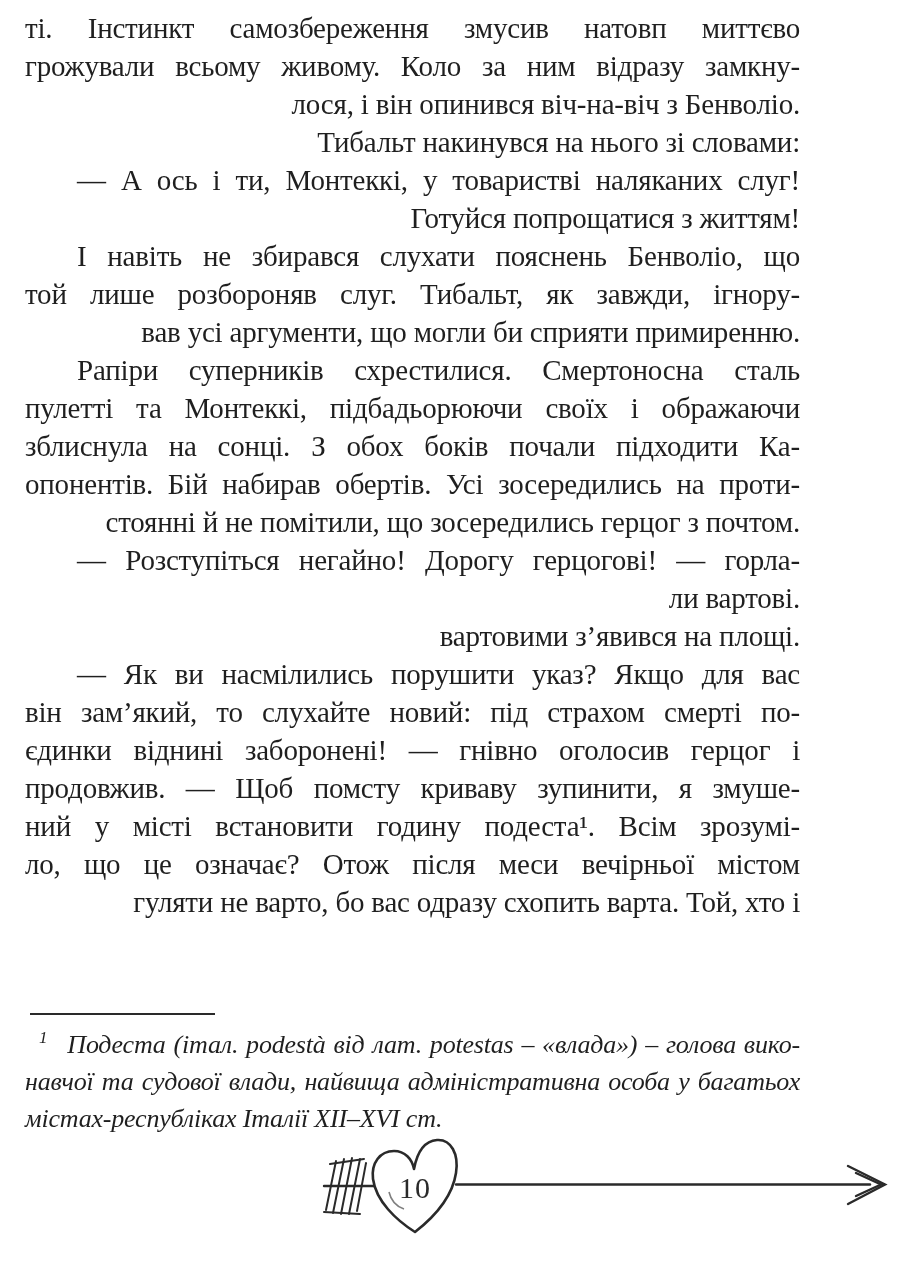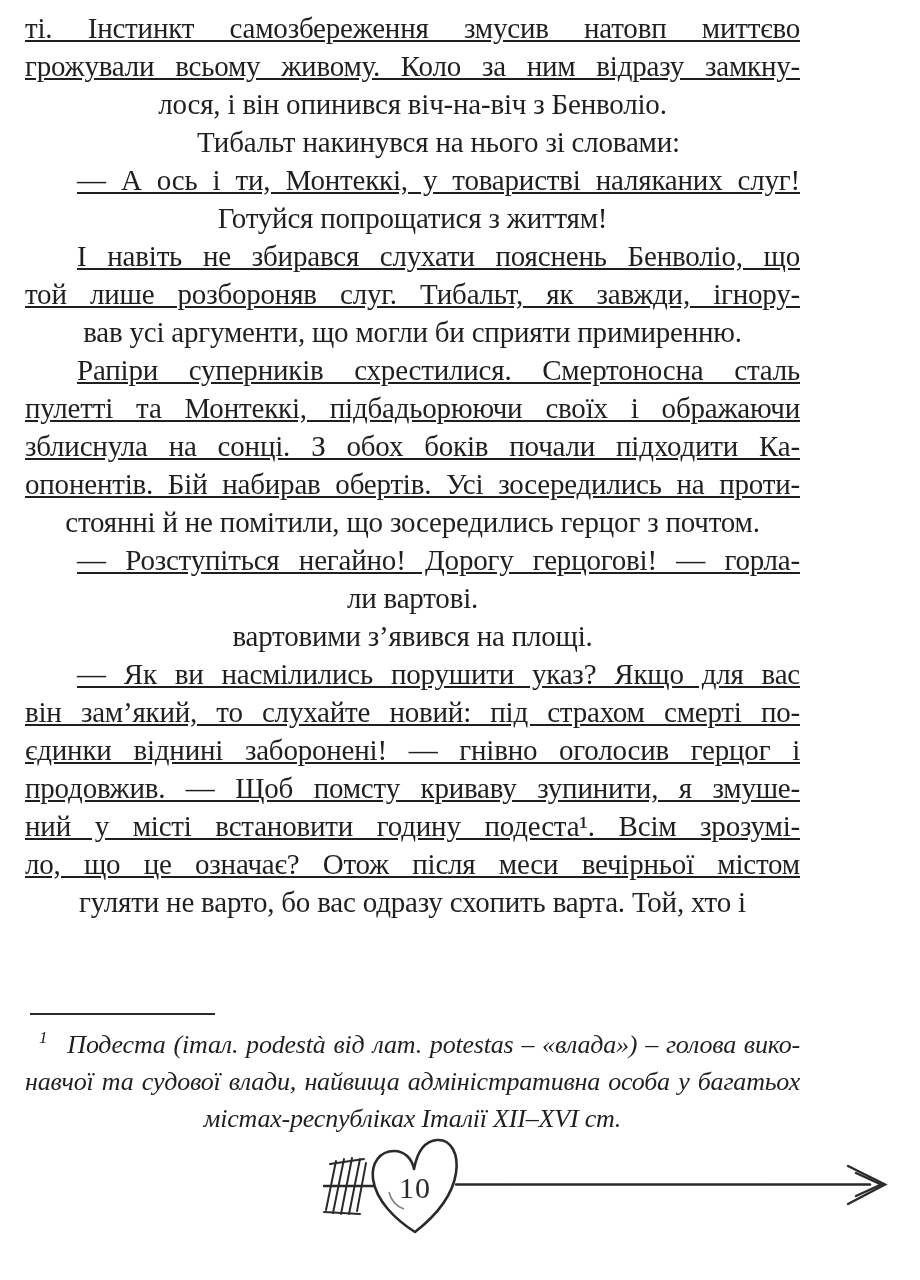--- a/index.html
+++ b/index.html
@@ -14,41 +14,41 @@
   }
   .body-text {
     position: absolute;
     left: 25px;
     top: 9px;
     width: 775px;
     font-size: 29px;
     line-height: 38px;
     letter-spacing: -0.2px;
   }
-  .line { text-align: center; }
-  .line.just { text-align: justify; text-align-last: justify; text-decoration: underline; }
+  .line { text-align: right; }
+  .line.just { text-align: justify; text-align-last: justify; }
   .line.indent { padding-left: 52px; }
   .footnote-rule {
     position: absolute;
     left: 30px;
     top: 1013px;
     width: 185px;
     border-top: 2px solid #2a2a2a;
   }
   .footnote {
     position: absolute;
     left: 25px;
     top: 1026px;
     width: 775px;
     font-size: 26px;
     line-height: 37px;
     letter-spacing: -0.2px;
     font-style: italic;
   }
-  .fn-line { text-align: center; }
+  .fn-line { text-align: left; }
   .fn-line.just { text-align: justify; text-align-last: justify; }
   .fn-line.first { padding-left: 14px; }
   .fn-marker {
     font-size: 17px;
     margin-right: 20px;
     line-height: 0;
   }
   .decoration {
     position: absolute;
     left: 320px;

